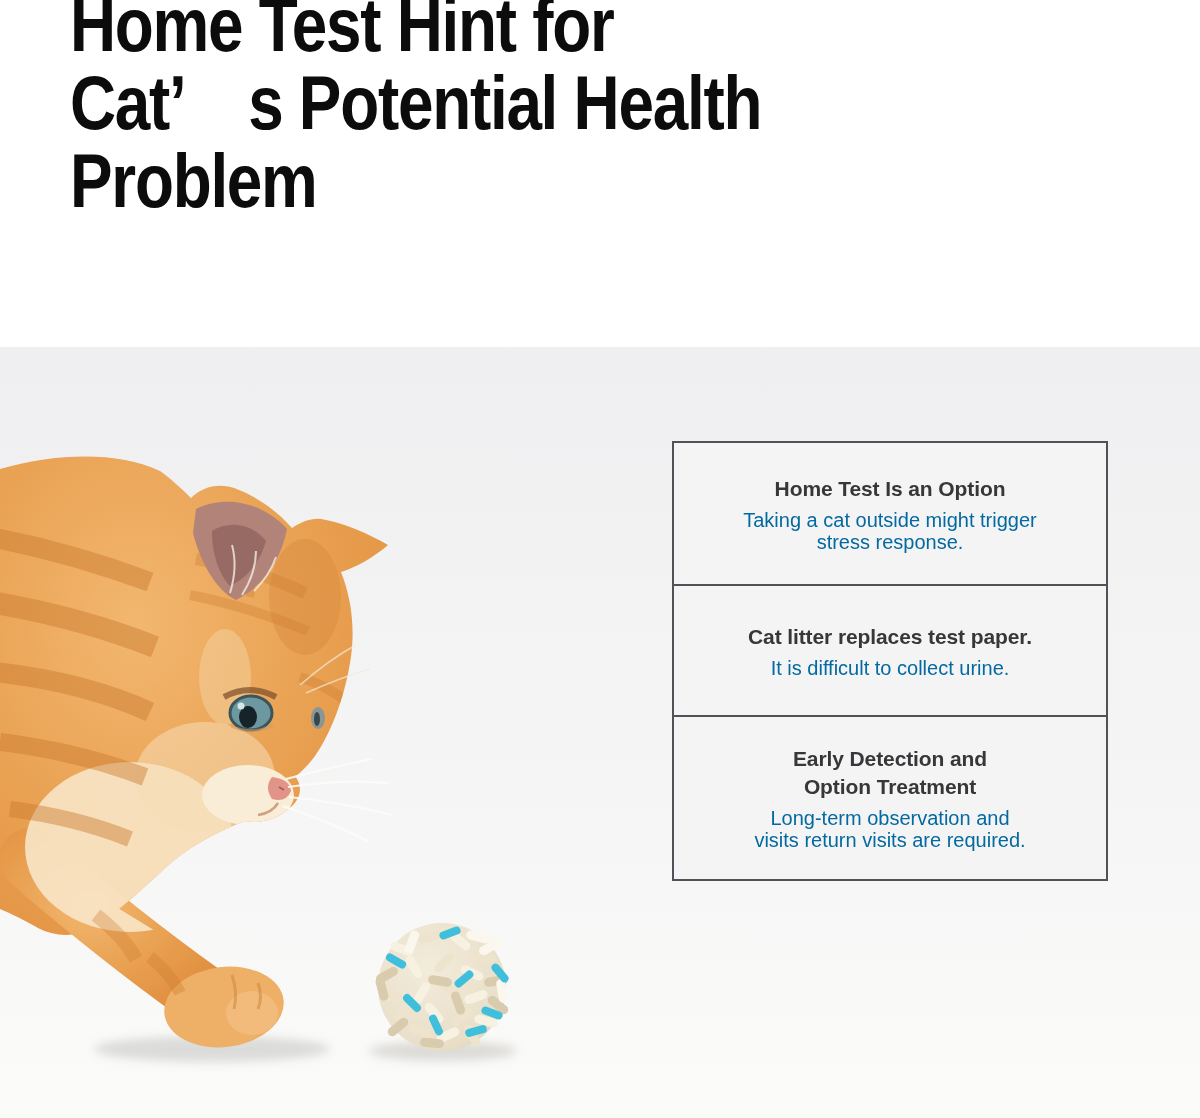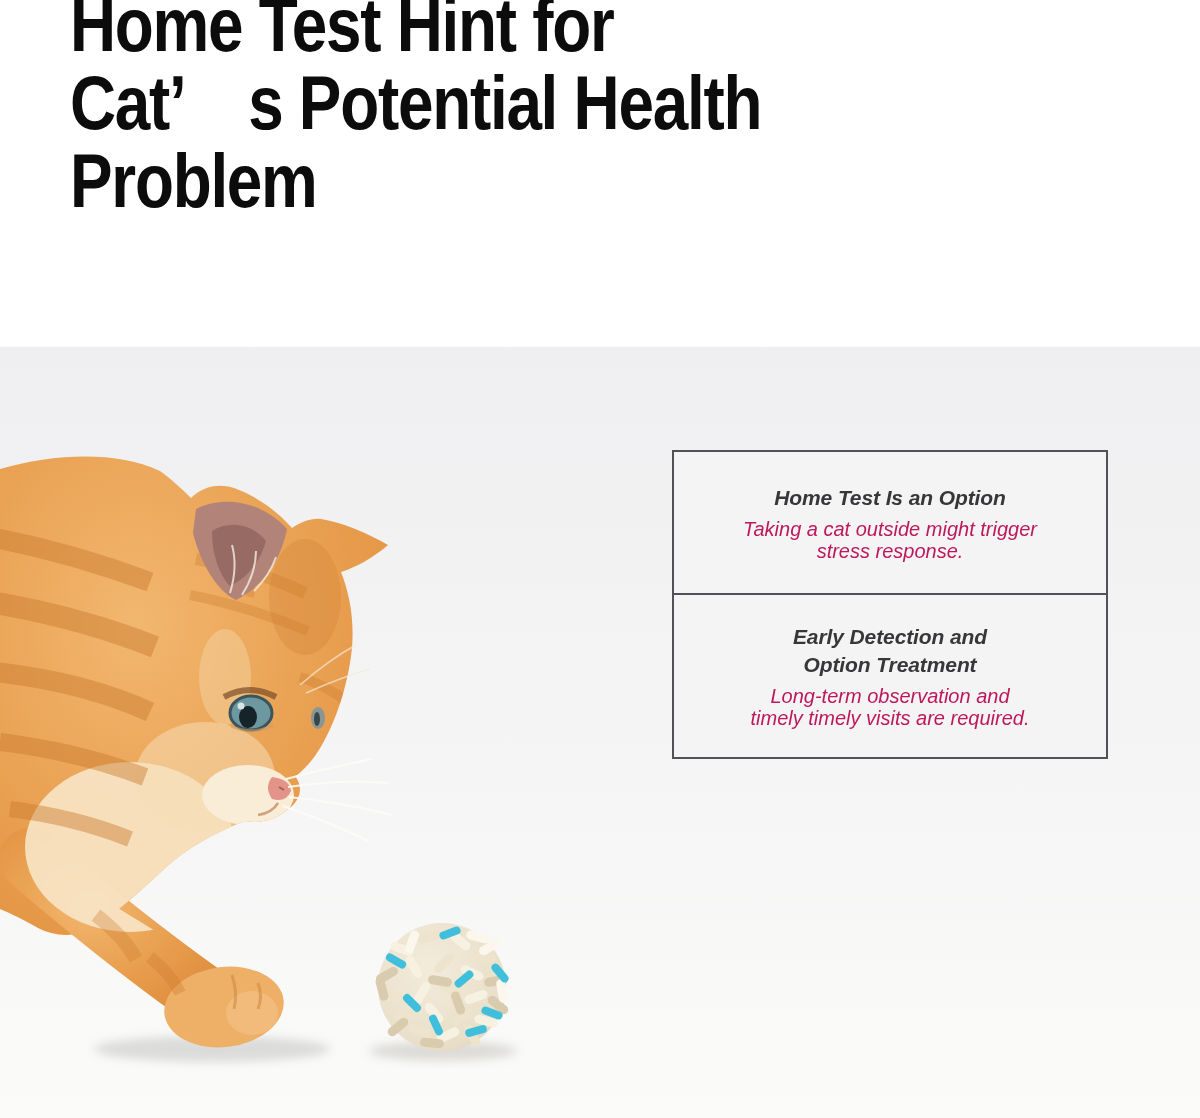--- a/index.html
+++ b/index.html
@@ -15,35 +15,35 @@
     white-space:nowrap;
   }
   .title .line{display:block;}
   
   .photo{
     position:absolute;left:0;top:347px;width:1200px;height:771px;
     background:linear-gradient(180deg,#efeff1 0%,#f5f5f5 55%,#fbfbfa 100%);
   }
   .scene{position:absolute;left:0;top:0;width:1200px;height:771px;display:block;}
   
-  .panel{position:absolute;left:672px;top:103px;width:436px;font-style:italic;}
+  .panel{position:absolute;left:672px;top:94px;width:436px;}
   .box{
     box-sizing:border-box;width:436px;margin-top:-2px;
     border:2px solid #515257;background:#f4f4f4;
     display:flex;flex-direction:column;align-items:center;justify-content:center;
     text-align:center;padding:6px 8px;row-gap:6px;
   }
   .box:first-child{margin-top:0;}
   .box.b1{height:145px}.box.b2{height:133px}.box.b3{height:140px}.box.b4{height:166px}
   .box-heading{
     font-size:21px;font-weight:700;color:#37373a;line-height:28px;
     white-space:pre-line;letter-spacing:-0.1px;
   }
   .box-body{
-    font-size:20px;color:#be185d;line-height:22px;white-space:pre-line;
+    font-size:20px;color:#0369a1;line-height:22px;white-space:pre-line;
   }
 </style>
 </head>
 <body>
 
 <div class="canvas">
 
   <div class="title">
     <span class="line">Home Test Hint for</span>
     <span class="line">Cat’ s Potential Health</span>
@@ -210,22 +210,26 @@
         </g>
       </g>
     </svg>
 
     <div class="panel">
       <div class="box b1">
         <div class="box-heading">Home Test Is an Option</div>
         <div class="box-body">Taking a cat outside might trigger
 stress response.</div>
       </div>
+      <div class="box b2">
+        <div class="box-heading">Cat litter replaces test paper.</div>
+        <div class="box-body">It is difficult to collect urine.</div>
+      </div>
       <div class="box b4">
         <div class="box-heading">Early Detection and
 Option Treatment</div>
         <div class="box-body">Long-term observation and
-timely timely visits are required.</div>
+visits return visits are required.</div>
       </div>
     </div>
 
   </div>
 </div>
 
 </body></html>

